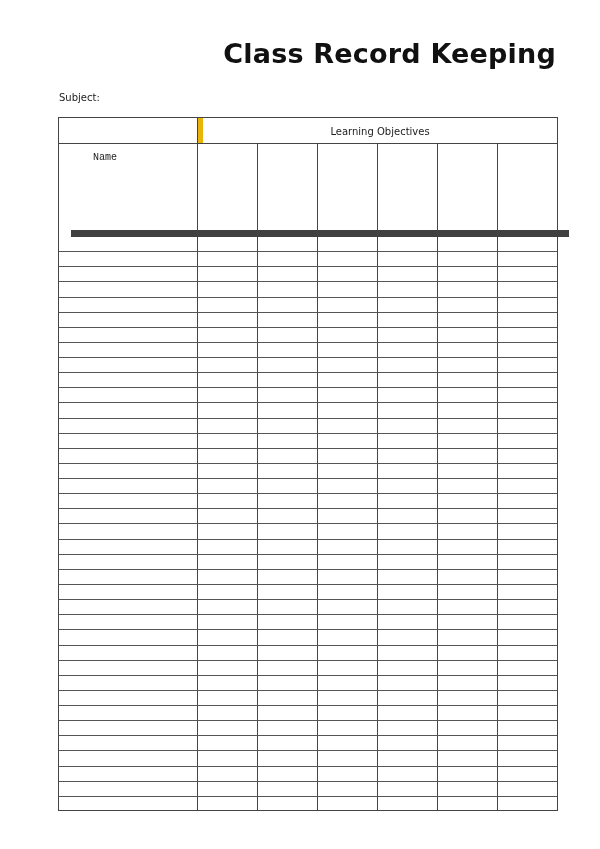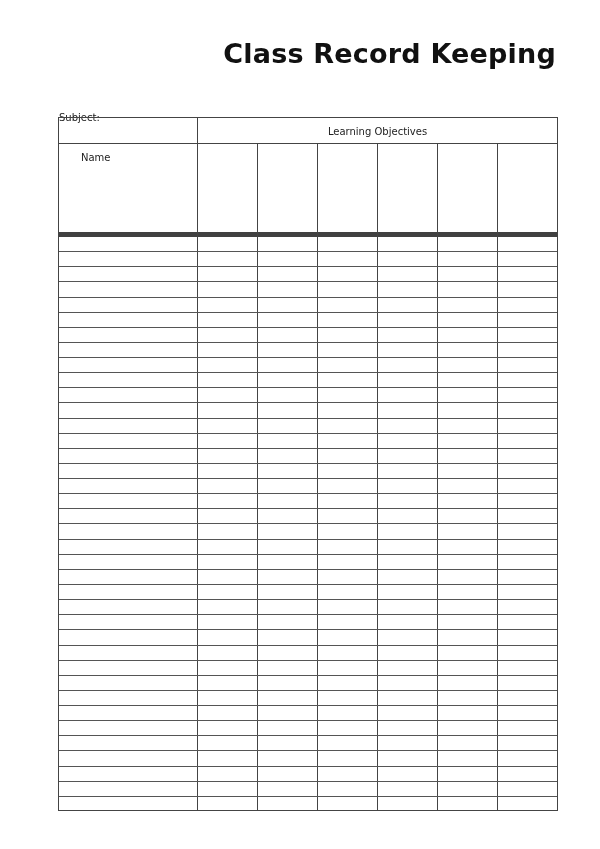--- a/index.html
+++ b/index.html
@@ -1,22 +1,22 @@
 <!DOCTYPE html>
 <html><head>
   <meta charset="utf-8">
   <style>
     html, body { margin: 0; padding: 0; background: #ffffff; }
     body { width: 600px; height: 849px; position: relative; overflow: hidden; font-family: "DejaVu Sans", sans-serif; color: #111; }
     .title { position: absolute; left: 0; width: 556px; top: 38px; text-align: right; font-size: 27px; font-weight: bold; letter-spacing: 0.2px; color: #111; font-family: "DejaVu Sans", sans-serif; }
-    .subject { position: absolute; left: 59px; top: 92px; font-size: 10px; color: #222; margin-top: 20px; }
+    .subject { position: absolute; left: 59px; top: 92px; font-size: 10px; color: #222; }
     .sheet { position: absolute; left: 58px; top: 117px; width: 500px; height: 694px; border: 1px solid #444; box-sizing: border-box; }
     .hdr1 { position: absolute; left: 0; top: 0; width: 100%; height: 26px; border-bottom: 1px solid #444; box-sizing: border-box; }
-    .hdr1 .lo { position: absolute; left: 138px; right: 0; top: 0; height: 25px; border-left: 1px solid #eab308; text-align: center; line-height: 27px; font-size: 10px; color: #222; }
-    .hdr2 { position: absolute; left: 0; top: 26px; width: 100%; height: 93px; border-bottom: 5px solid #404040; box-sizing: border-box; }
+    .hdr1 .lo { position: absolute; left: 138px; right: 0; top: 0; height: 25px; border-left: 6px solid #eab308; text-align: center; line-height: 27px; font-size: 10px; color: #222; }
+    .hdr2 { position: absolute; left: 12px; top: 26px; width: 100%; height: 93px; border-bottom: 7px solid #404040; box-sizing: border-box; font-family: Liberation Mono, monospace; }
     .hdr2 .name { position: absolute; left: 22px; top: 8px; font-size: 10px; color: #222; }
     .vline { position: absolute; top: 0; bottom: 0; width: 1px; background: #444; }
     .body-rows { position: absolute; left: 0; top: 119px; width: 100%; bottom: 0; }
     .row { position: absolute; left: 0; width: 100%; height: 15.13px; border-bottom: 1px solid #555; box-sizing: border-box; }
     .row:last-child { border-bottom: none; }
   </style>
 </head>
 <body>
 
 <div class="title">Class Record Keeping</div>

